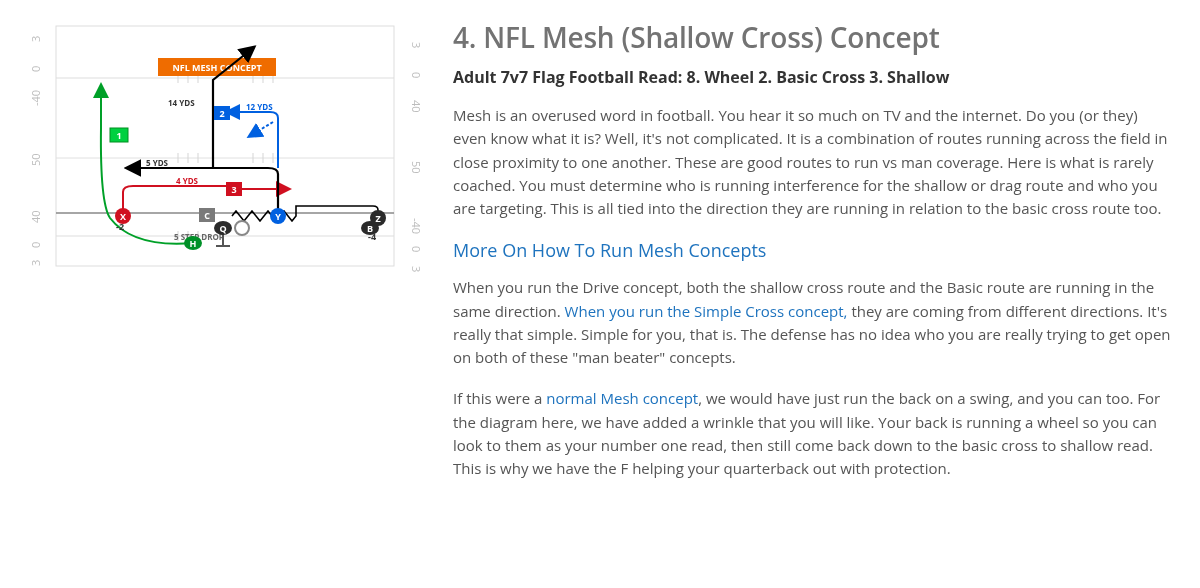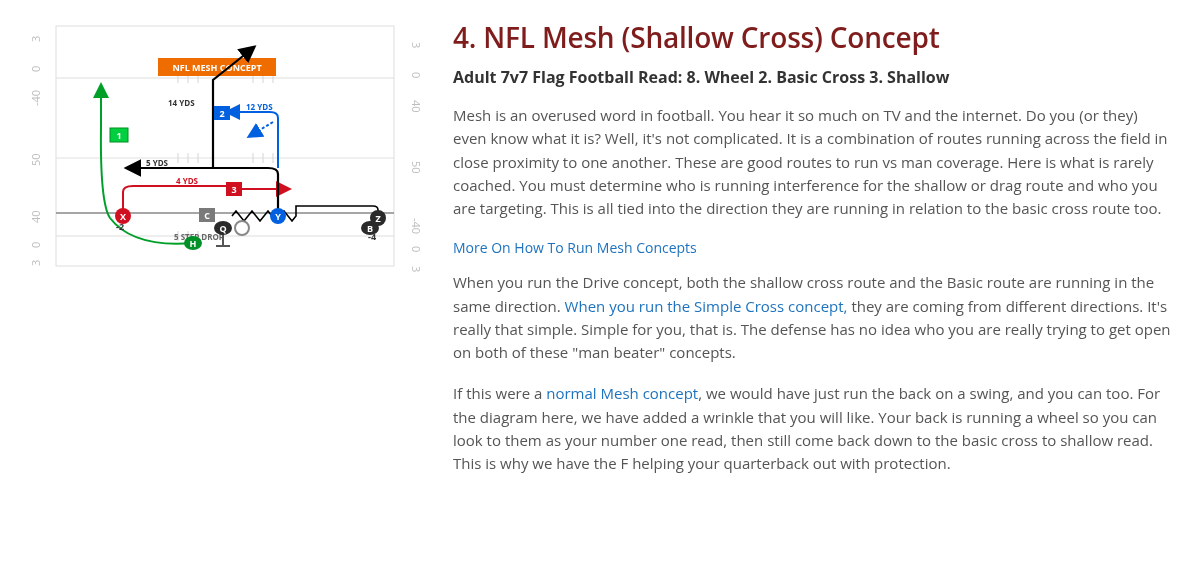--- a/index.html
+++ b/index.html
@@ -19,42 +19,42 @@
   .right {
     flex: 1;
   }
   .diagram {
     width: 395px;
     height: 255px;
   }
   h2 {
     font-size: 28px;
     font-weight: 600;
-    color: #7f1d1d;
+    color: #737373;
     margin-bottom: 10px;
     letter-spacing: -0.2px;
   }
   h3.sub {
     font-size: 16px;
     font-weight: 700;
     color: #333;
     margin-bottom: 16px;
   }
   p {
     font-size: 15px;
     line-height: 1.55;
     color: #555;
     margin-bottom: 18px;
   }
   a {
     color: #1e73be;
     text-decoration: none;
   }
   h4.link-head {
-    font-size: 14px;
+    font-size: 18px;
     font-weight: 400;
     color: #1e73be;
     margin-bottom: 14px;
   }
 </style>
 </head>
 <body>
 
 <div class="left">
   <svg class="diagram" viewBox="0 0 395 255">

